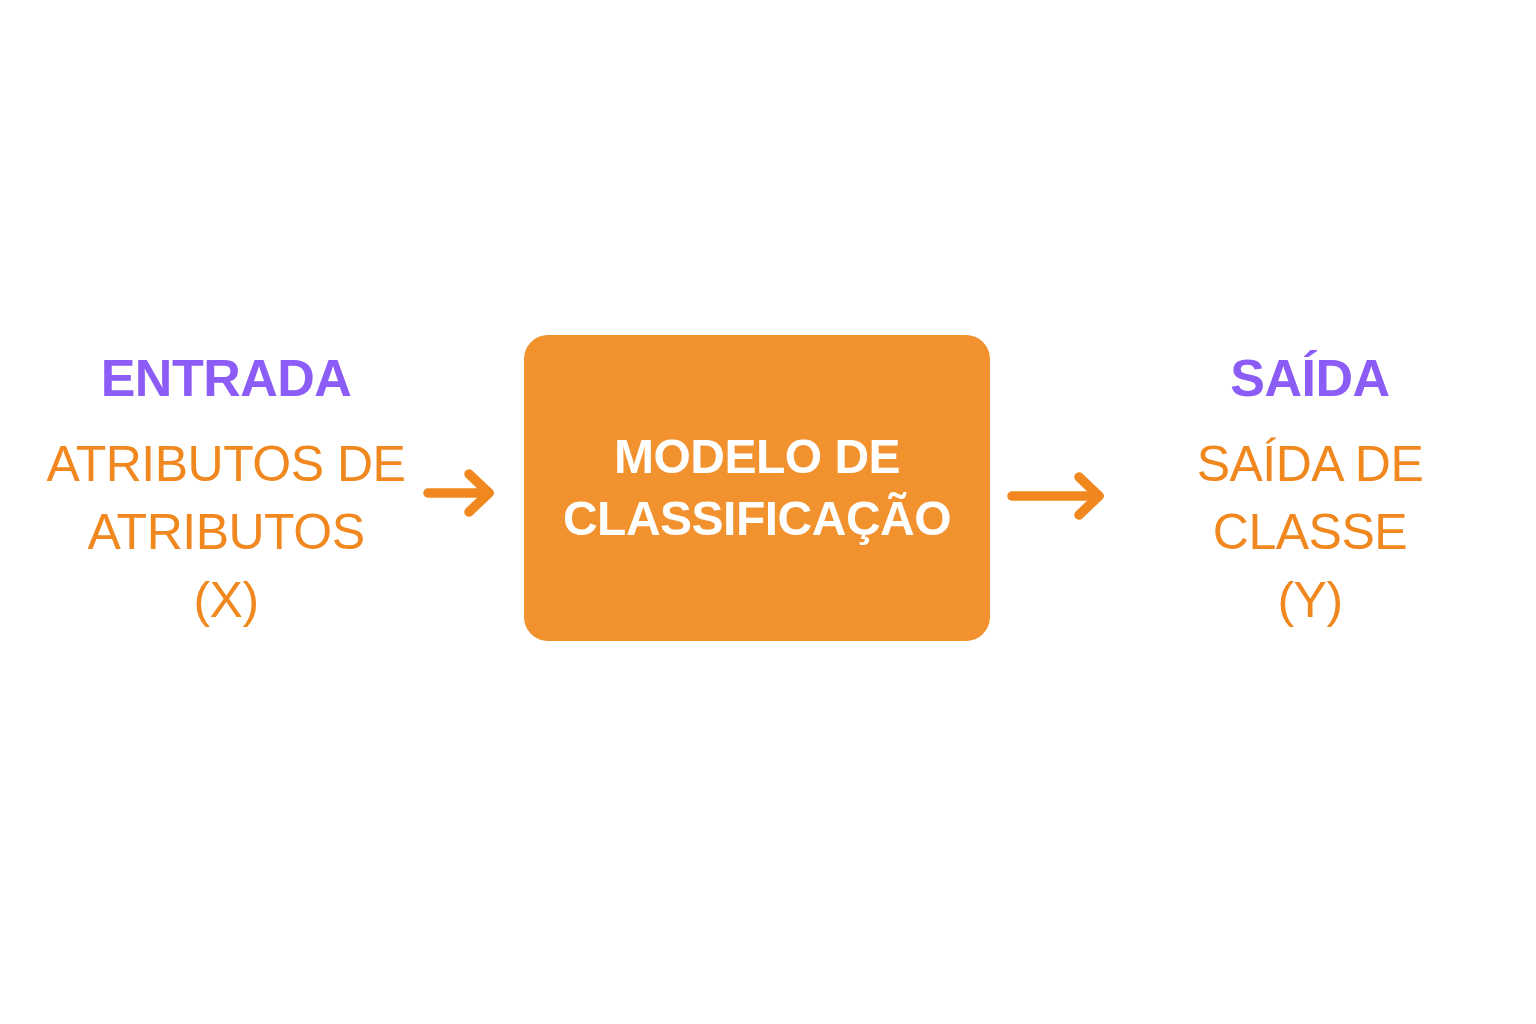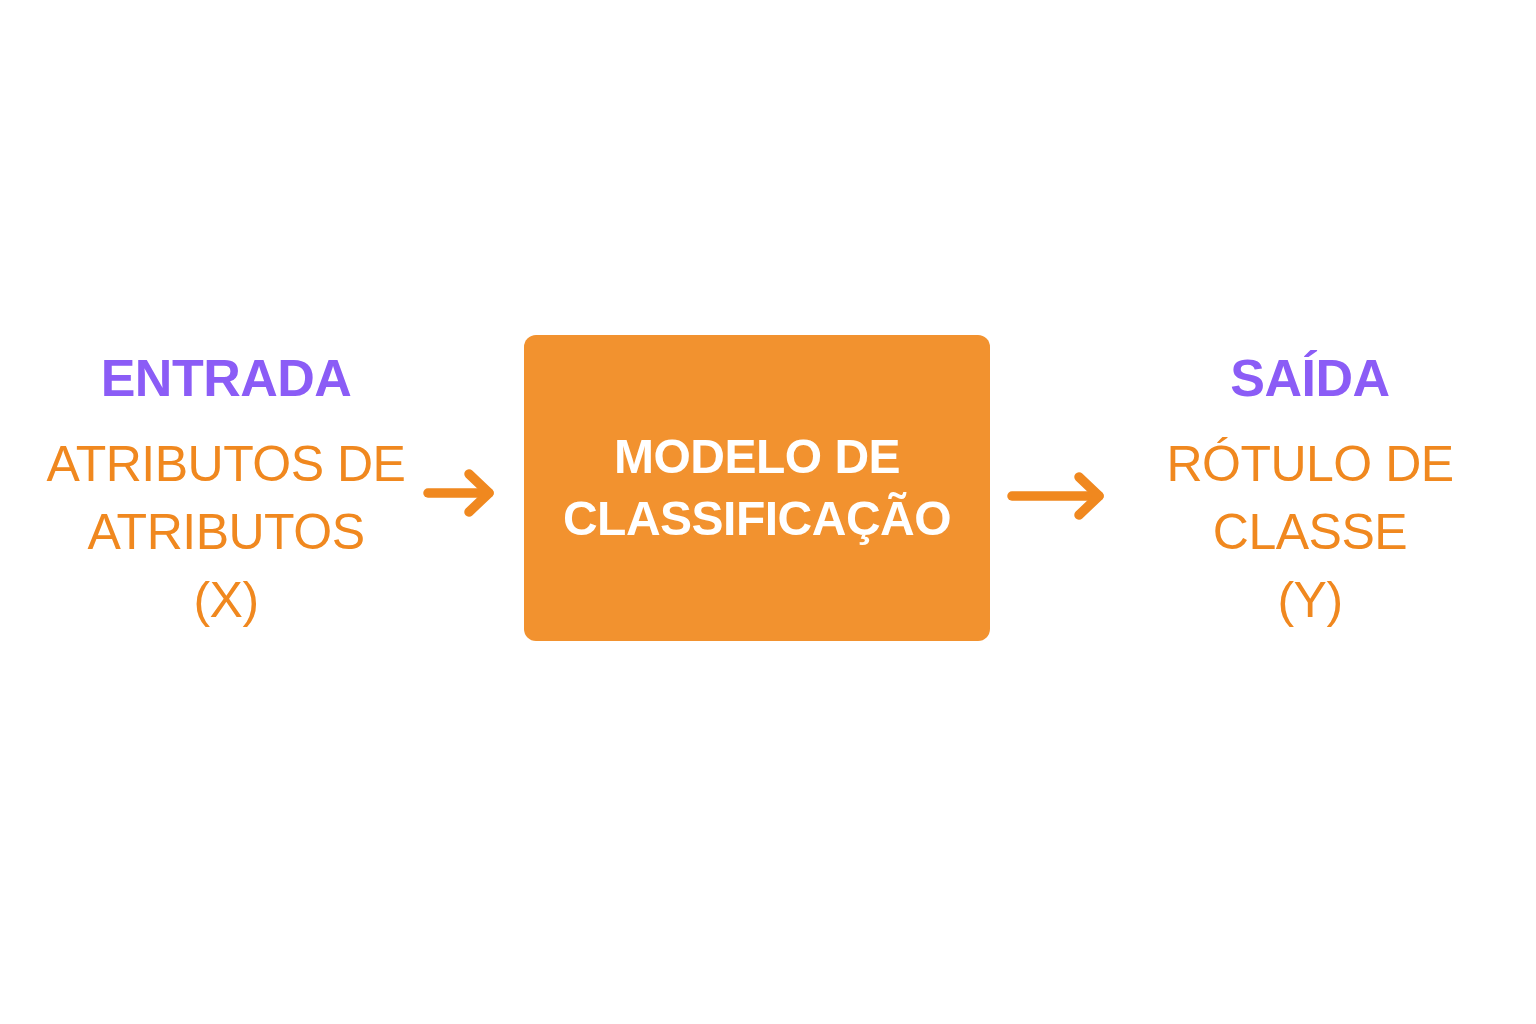--- a/index.html
+++ b/index.html
@@ -66,21 +66,21 @@
   }
 
   
   #model-box {
     position: absolute;
     left: 524px;
     top: 335px;
     width: 466px;
     height: 306px;
     background: #F2922F;
-    border-radius: 12px;
+    border-radius: 24px;
     display: flex;
     align-items: center;
     justify-content: center;
   }
 
   #model-box .model-text {
     color: #ffffff;
     font-size: 48px;
     font-weight: bold;
     letter-spacing: -0.5px;
@@ -135,19 +135,19 @@
       <g fill="none" stroke="#F0881F" stroke-width="9.5" stroke-linecap="round" stroke-linejoin="round">
         <line x1="6" y1="31" x2="93" y2="31"></line>
         <polyline points="73,12 93,31 73,50"></polyline>
       </g>
     </svg>
   </div>
 
   <div class="block" id="output-group">
     <div class="heading">SAÍDA</div>
     <div class="sublines">
-      <span class="subline">RÓTULO DE</span>
+      <span class="subline">SAÍDA DE</span>
       <span class="subline">CLASSE</span>
       <span class="subline">(Y)</span>
     </div>
   </div>
 
 </div>
 
 </body></html>

